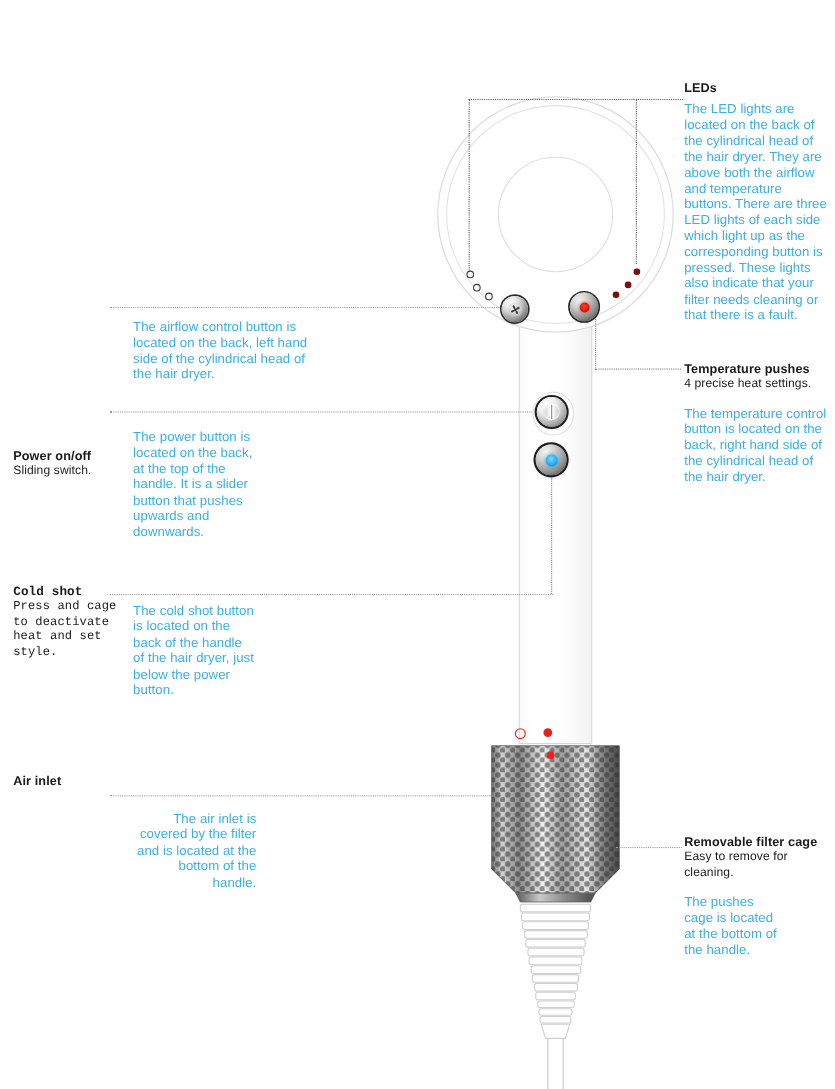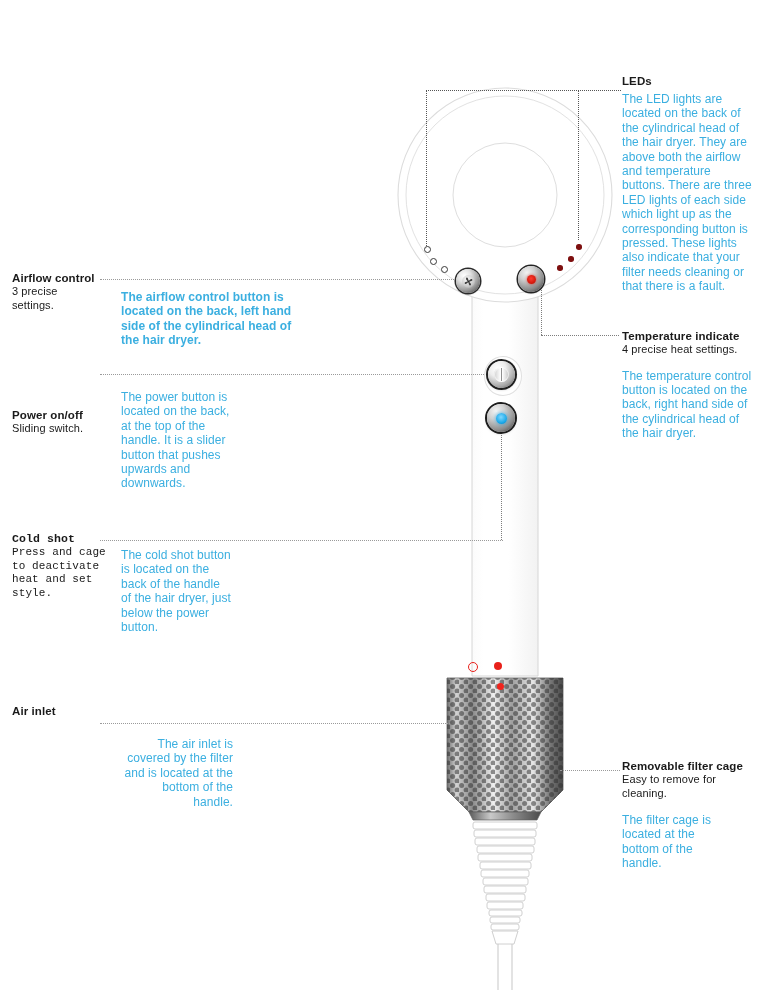--- a/index.html
+++ b/index.html
@@ -204,36 +204,32 @@
   <div class="ind-ring" style="left:468px;top:662px;"></div>
   <div class="ind-dot" style="left:494px;top:662px;"></div>
   <div class="cage-dot" style="left:497px;top:683px;"></div>
 
   <div class="callout" style="left:622px;top:74px;width:132px;">
     <div class="c-title">LEDs</div>
     <div class="c-body" style="margin-top:4px;">The LED lights are located on the back of the cylindrical head of the hair dryer. They are above both the airflow and temperature buttons. There are three LED lights of each side which light up as the corresponding button is pressed. These lights also indicate that your filter needs cleaning or that there is a fault.</div>
   </div>
 
   <div class="callout" style="left:622px;top:329px;width:132px;">
-    <div class="c-title">Temperature indicate</div>
+    <div class="c-title">Temperature pushes</div>
     <div class="c-sub">4 precise heat settings.</div>
     <div class="c-body" style="margin-top:12px;">The temperature control button is located on the back, right hand side of the cylindrical head of the hair dryer.</div>
   </div>
 
   <div class="callout" style="left:622px;top:759px;width:136px;">
     <div class="c-title">Removable filter cage</div>
     <div class="c-sub">Easy to remove for cleaning.</div>
-    <div class="c-body" style="margin-top:13px;width:92px;">The filter cage is located at the bottom of the handle.</div>
-  </div>
-
-  <div class="callout" style="left:12px;top:271px;width:84px;">
-    <div class="c-title">Airflow control</div>
-    <div class="c-sub">3 precise settings.</div>
-  </div>
-  <div class="callout c-body" style="left:121px;top:290px;width:175px;font-weight:bold;">The airflow control button is located on the back, left hand side of the cylindrical head of the hair dryer.</div>
+    <div class="c-body" style="margin-top:13px;width:92px;">The pushes cage is located at the bottom of the handle.</div>
+  </div>
+
+  <div class="callout c-body" style="left:121px;top:290px;width:175px;">The airflow control button is located on the back, left hand side of the cylindrical head of the hair dryer.</div>
 
   <div class="callout" style="left:12px;top:366px;width:84px;margin-top:42px;">
     <div class="c-title">Power on/off</div>
     <div class="c-sub">Sliding switch.</div>
   </div>
   <div class="callout c-body" style="left:121px;top:390px;width:118px;">The power button is located on the back, at the top of the handle. It is a slider button that pushes upwards and downwards.</div>
 
   <div class="callout" style="left:12px;top:532px;width:95px;font-family:Liberation Mono, monospace;">
     <div class="c-title">Cold shot</div>
     <div class="c-sub">Press and cage to deactivate heat and set style.</div>

